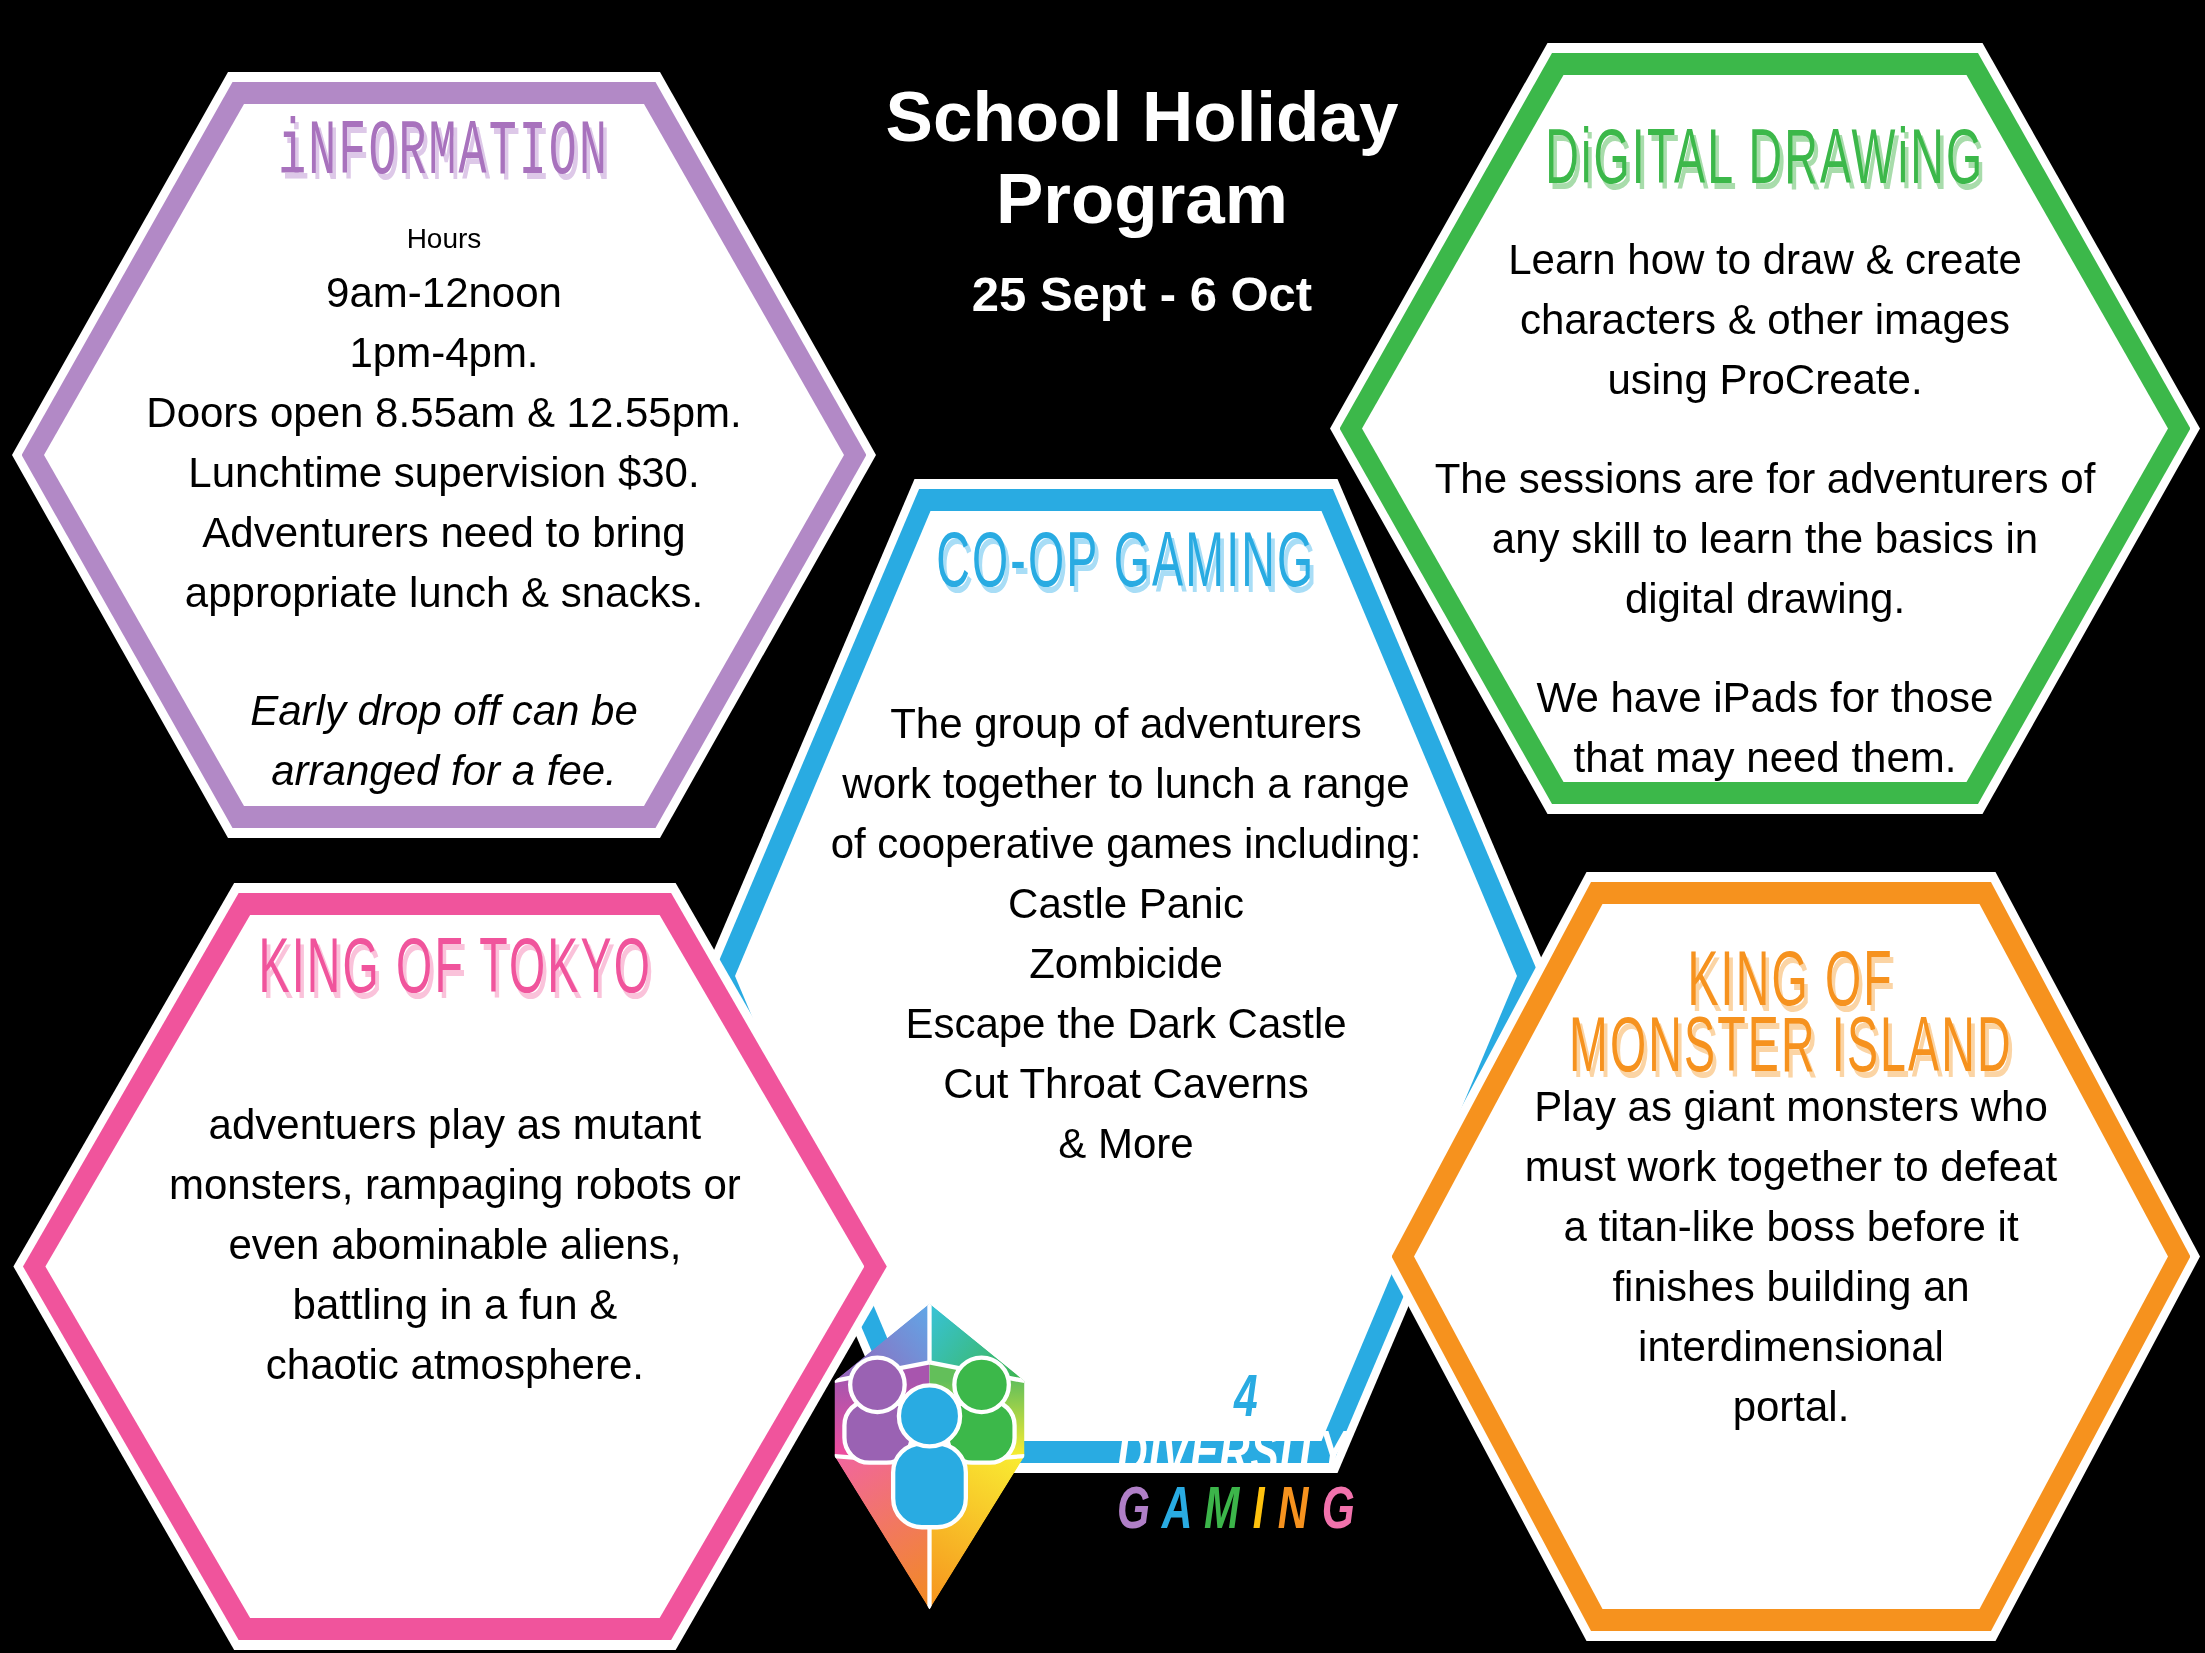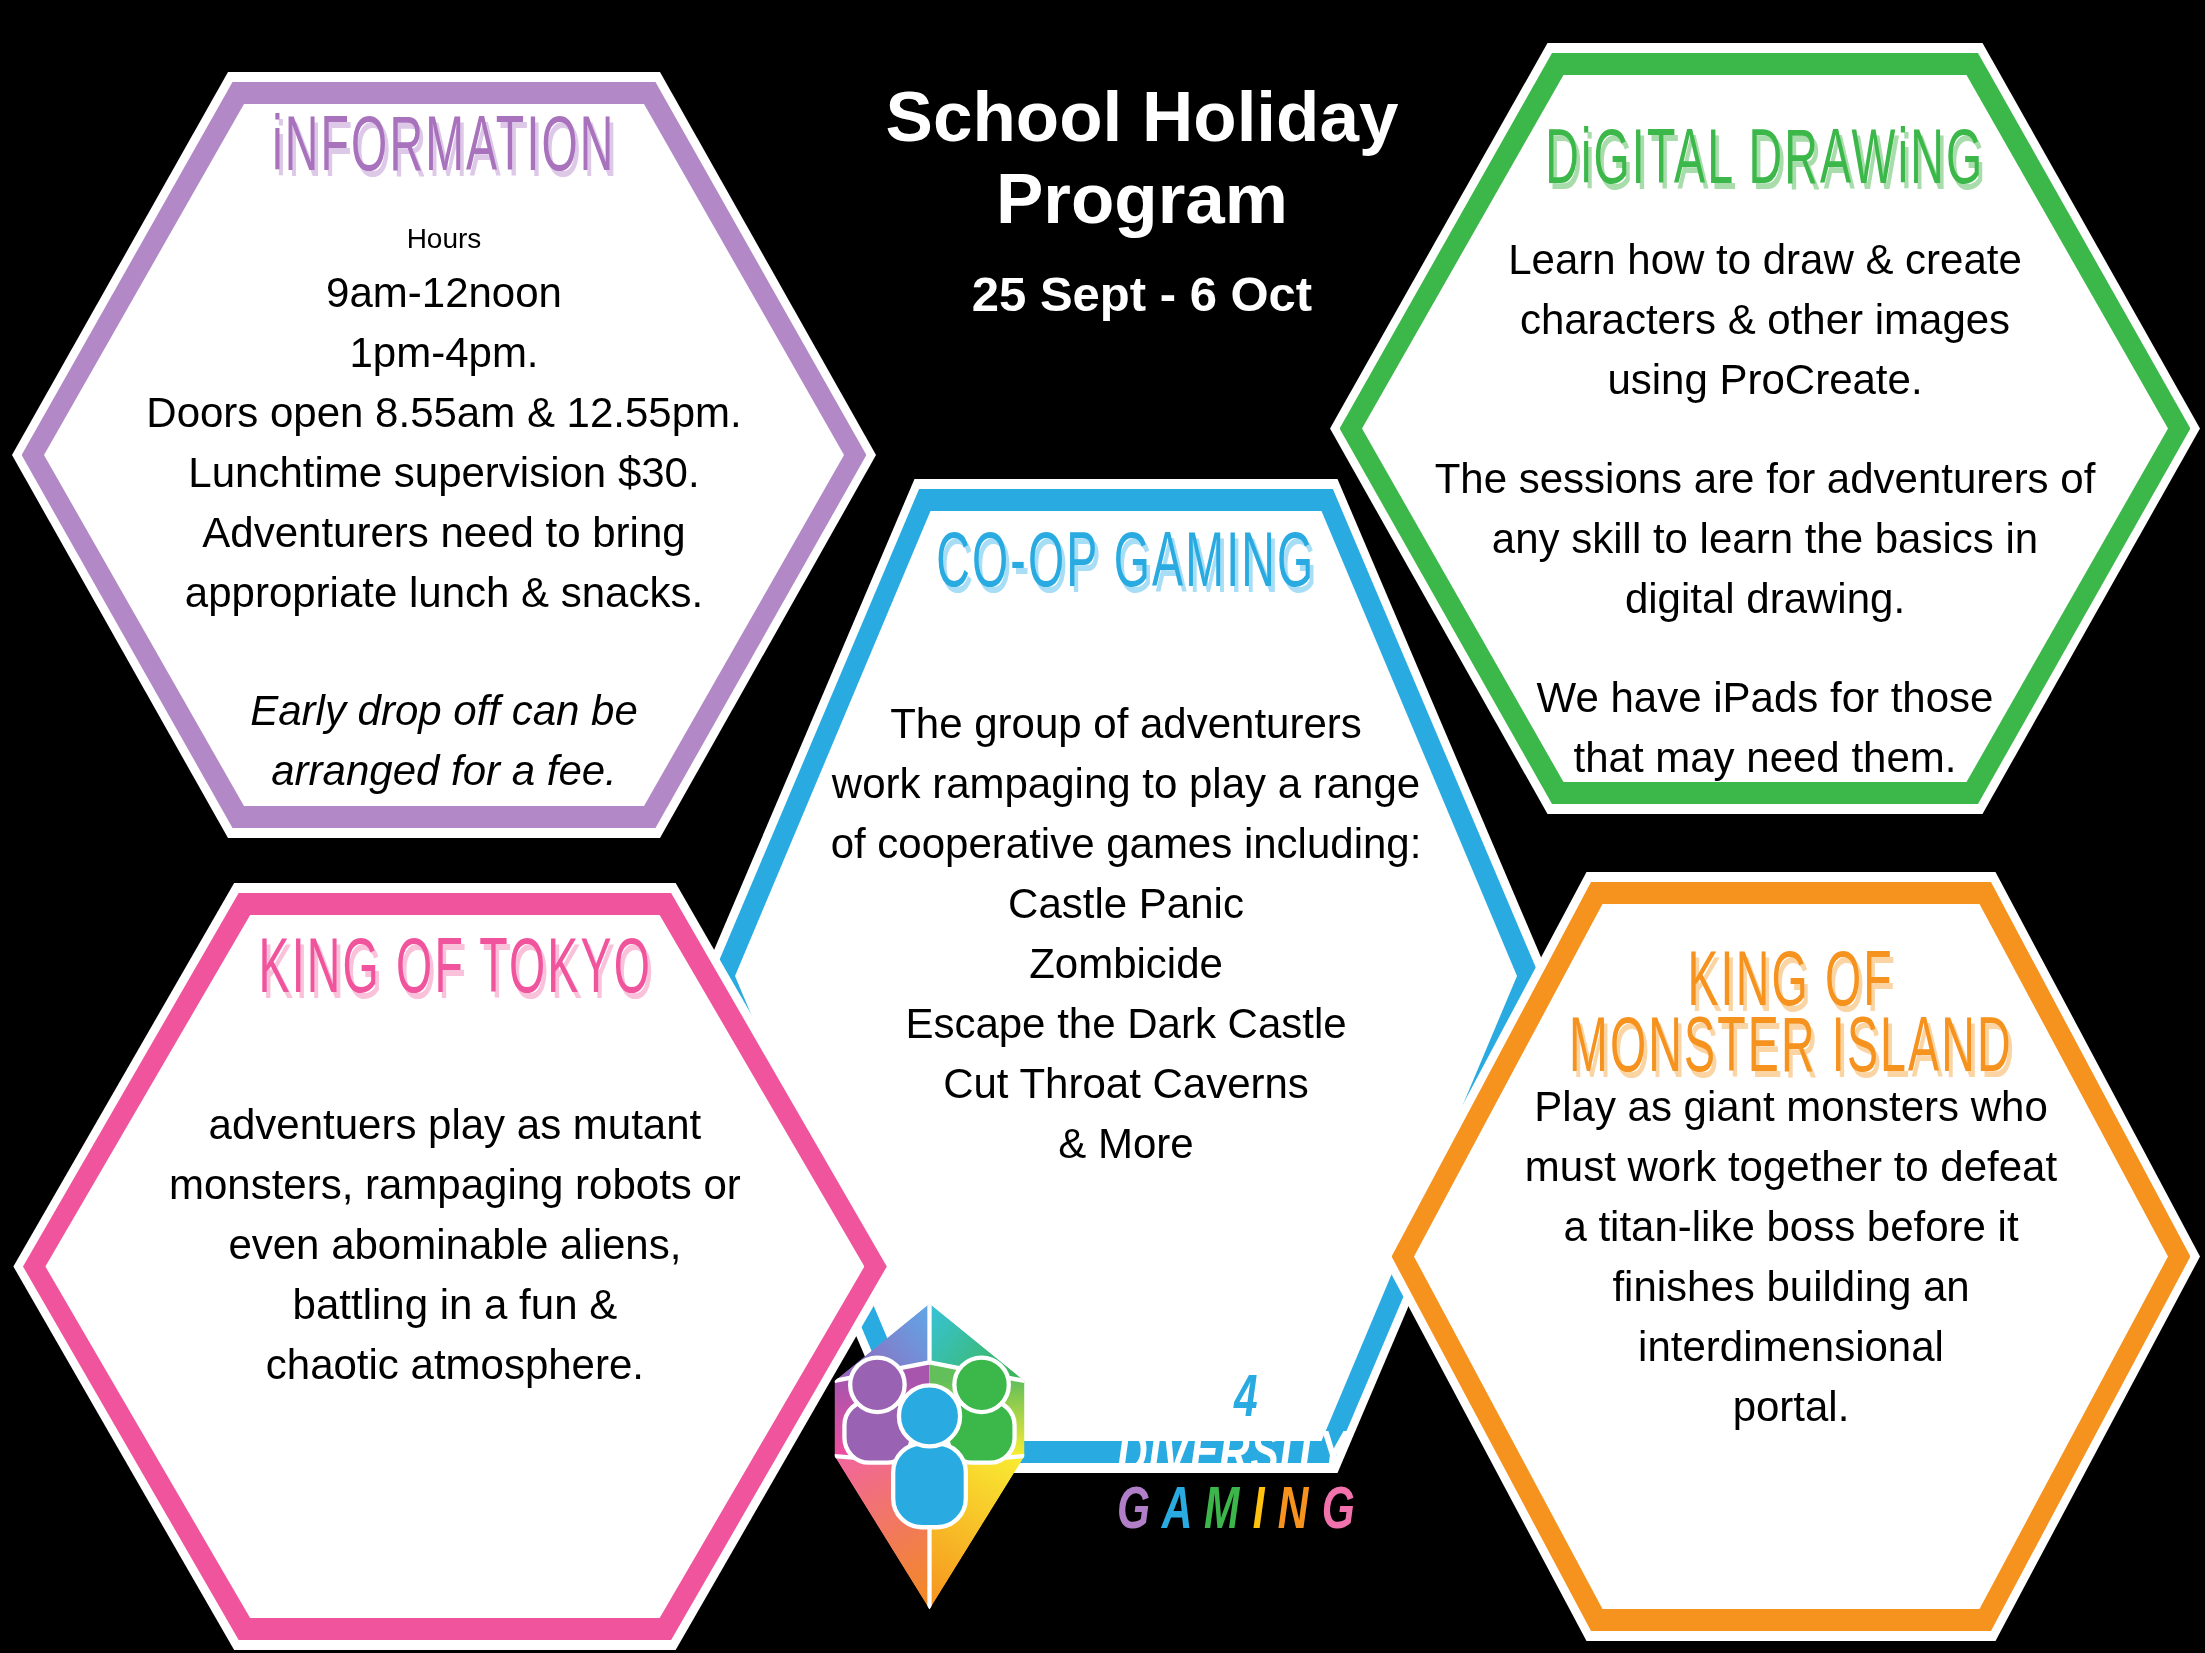--- a/index.html
+++ b/index.html
@@ -60,21 +60,21 @@
     <div>School Holiday</div>
     <div>Program</div>
   </div>
   <div class="dates-block">25 Sept - 6 Oct</div>
 
   <div class="hex hex-purple" style="left:12px;top:72px;width:864px;height:766px;">
     <div class="hx outer"></div>
     <div class="hx band"></div>
     <div class="hx inner"></div>
     <div class="content">
-      <div class="hx-header" style="top:27px;">
+      <div class="hx-header" style="top:36px;font-family:Liberation Mono, monospace;">
         <span class="hs">iNFORMATION</span>
       </div>
       <div class="para bold" style="top:137px;">Hours</div>
       <div class="para" style="top:191px;">
         <div>9am-12noon</div>
         <div>1pm-4pm.</div>
         <div>Doors open 8.55am &amp; 12.55pm.</div>
       </div>
       <div class="para" style="top:371px;">
         <div>Lunchtime supervision $30.</div>
@@ -116,21 +116,21 @@
   <div class="hex hex-blue" style="left:703px;top:479px;width:846px;height:994px;">
     <div class="hx outer"></div>
     <div class="hx band"></div>
     <div class="hx inner"></div>
     <div class="content">
       <div class="hx-header" style="top:36px;">
         <span class="hs">CO-OP GAMING</span>
       </div>
       <div class="para" style="top:215px;">
         <div>The group of adventurers</div>
-        <div>work rampaging to play a range</div>
+        <div>work together to lunch a range</div>
         <div>of cooperative games including:</div>
         <div>Castle Panic</div>
         <div>Zombicide</div>
         <div>Escape the Dark Castle</div>
         <div>Cut Throat Caverns</div>
         <div>&amp; More</div>
       </div>
     </div>
   </div>
 

